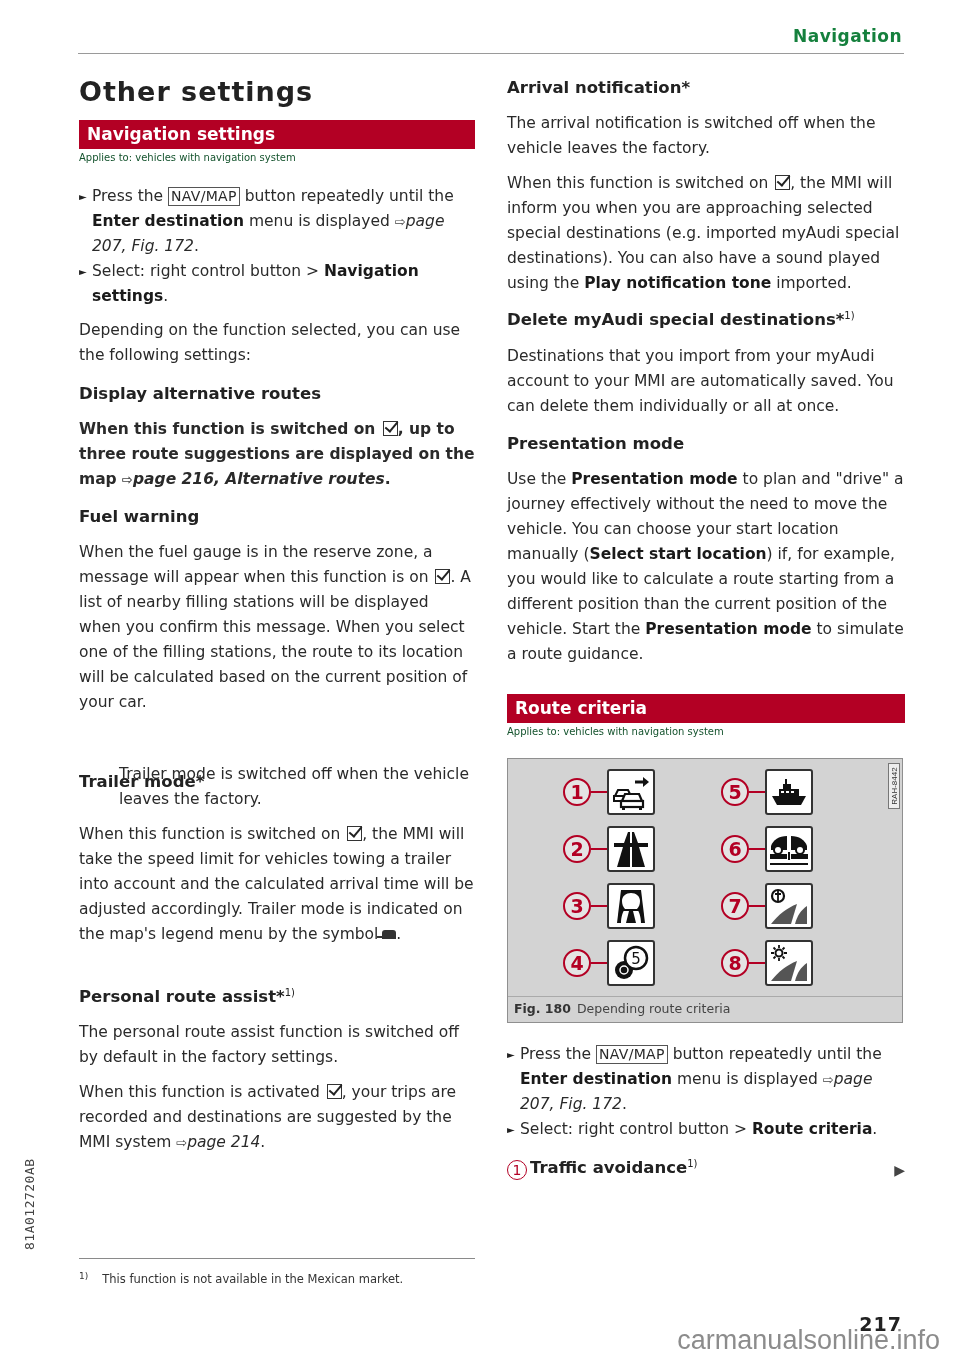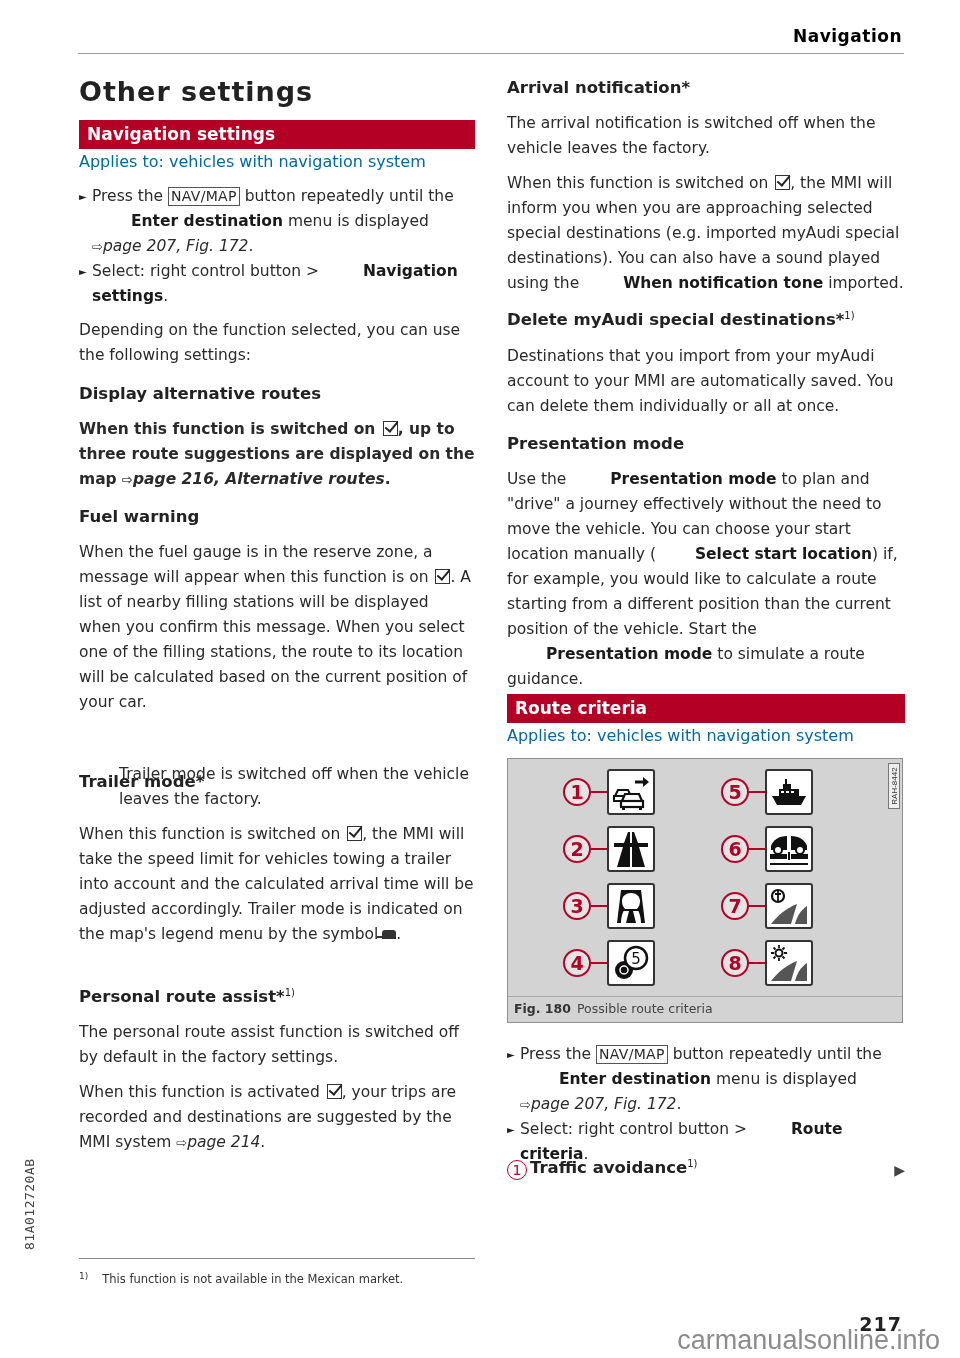--- a/index.html
+++ b/index.html
@@ -1,37 +1,37 @@
 <!DOCTYPE html>
 <html><head>
 <meta charset="utf-8">
 <style>
   * { box-sizing: border-box; margin: 0; padding: 0; }
   html, body { width: 960px; height: 1358px; background: #ffffff; }
   body { position: relative; font-family: "DejaVu Sans", "Liberation Sans", sans-serif; color: #222; overflow: hidden; }
 
   .top-rule { position: absolute; left: 78px; right: 56px; top: 53px; height: 1px; background: #9a9a9a; }
-  .running-head { position: absolute; right: 58px; top: 26px; font-size: 17px; font-weight: bold; letter-spacing: 0.5px; color: #000000; }
+  .running-head { position: absolute; right: 58px; top: 26px; font-size: 17px; font-weight: bold; letter-spacing: 0.5px; color: #15803d; }
 
   .col { position: absolute; top: 0; }
   .col-left { left: 79px; width: 396px; }
   .col-right { left: 507px; width: 398px; }
 
   .h1 { position: absolute; left: 0; top: 76px; font-size: 27px; font-weight: bold; letter-spacing: 1px; color: #222; }
   .banner { position: absolute; left: 0; width: 396px; height: 29px; background: #b30024; color: #fff; font-size: 17px; font-weight: bold; padding: 4px 8px 0 8px; }
-  .applies { position: absolute; left: 0; font-size: 16px; color: #0369a1; }
+  .applies { position: absolute; left: 0; font-size: 10px; color: #14532d; }
 
   .block { position: absolute; left: 0; width: 100%; font-size: 15.5px; line-height: 25px; color: #2a2a2a; }
   .h3 { position: absolute; left: 0; font-size: 16.5px; font-weight: bold; color: #222; }
   .sup { font-size: 10px; vertical-align: 6px; font-weight: normal; }
   .h3 .sup { font-weight: normal; }
 
   .step { position: relative; padding-left: 13px; }
   .step .tri { position: absolute; left: 0; top: 0; font-size: 10px; color: #222; }
-  .b { font-weight: bold; color: #1a1a1a; margin-left: 39px; }
+  .b { font-weight: bold; color: #1a1a1a; }
   .i { font-style: italic; }
   .kbd { display: inline-block; border: 1px solid #555; padding: 0 2px; line-height: 17px; font-size: 14px; letter-spacing: 0.3px; }
   .check { display: inline-block; width: 15px; height: 15px; border: 1.5px solid #333; position: relative; vertical-align: -2px; margin-left: 2px; }
   .check::after { content: ""; position: absolute; left: 4px; top: -3px; width: 5px; height: 11px; border-right: 2.5px solid #222; border-bottom: 2.5px solid #222; transform: rotate(40deg); }
   .arrow-ref { font-size: 13px; color: #444; }
   .trailer-sym { display: inline-block; width: 14px; height: 9px; background: #333; border-radius: 3px 3px 0 0; position: relative; vertical-align: 0; margin-left: 4px; }
   .trailer-sym::before { content: ""; position: absolute; left: -5px; top: 6px; width: 5px; height: 1.5px; background: #333; }
 
   .figure { position: absolute; left: 0; top: 758px; width: 396px; height: 265px; background: #d3d3d3; border: 1px solid #8f8f8f; }
   .fig-area { position: absolute; left: 0; top: 0; width: 394px; height: 238px; border-bottom: 1px solid #aaa; }
@@ -99,21 +99,21 @@
   <div class="block" style="top:1020px;">The personal route assist function is switched off by default in the factory settings.</div>
   <div class="block" style="top:1080px;">
     <span>When this function is activated </span><span class="check"></span><span>, your trips are recorded and destinations are suggested by the MMI system </span><span class="arrow-ref">⇨</span><span class="i">page 214</span><span>.</span>
   </div>
 </div>
 
 <div class="col col-right">
   <div class="h3" style="top:78px;">Arrival notification*</div>
   <div class="block" style="top:111px;">The arrival notification is switched off when the vehicle leaves the factory.</div>
   <div class="block" style="top:171px;">
-    <span>When this function is switched on </span><span class="check"></span><span>, the MMI will inform you when you are approaching selected special destinations (e.g. imported myAudi special destinations). You can also have a sound played using the </span><span class="b">When notification tone</span><span> imported.</span>
+    <span>When this function is switched on </span><span class="check"></span><span>, the MMI will inform you when you are approaching selected special destinations (e.g. imported myAudi special destinations). You can also have a sound played using the </span><span class="b">Play notification tone</span><span> imported.</span>
   </div>
 
   <div class="h3" style="top:310px;"><span>Delete myAudi special destinations*</span><span class="sup">1)</span></div>
   <div class="block" style="top:344px;">Destinations that you import from your myAudi account to your MMI are automatically saved. You can delete them individually or all at once.</div>
 
   <div class="h3" style="top:434px;">Presentation mode</div>
   <div class="block" style="top:467px;">
     <span>Use the </span><span class="b">Presentation mode</span><span> to plan and "drive" a journey effectively without the need to move the vehicle. You can choose your start location manually (</span><span class="b">Select start location</span><span>) if, for example, you would like to calculate a route starting from a different position than the current position of the vehicle. Start the </span><span class="b">Presentation mode</span><span> to simulate a route guidance.</span>
   </div>
 
@@ -235,21 +235,21 @@
         <div class="icon-box">
           <svg width="40" height="38" viewBox="0 0 40 38">
               <circle cx="10" cy="9" r="3.5" fill="none" stroke="#111" stroke-width="2"></circle>
               <path d="M10 1v3M10 14v3M2 9h3M15 9h3M4.5 3.5l2 2M13.5 12.5l2 2M4.5 14.5l2-2M13.5 5.5l2-2" stroke="#111" stroke-width="1.8"></path>
               <path d="M2 37c8-10 16-16 26-20l-6 20z" fill="#555"></path>
               <path d="M26 37c2-8 6-14 12-18v18z" fill="#555"></path>
             </svg>
         </div>
       </div>
     </div>
-    <div class="fig-caption"><span class="fig-num">Fig. 180</span><span>Possible route criteria</span></div>
+    <div class="fig-caption"><span class="fig-num">Fig. 180</span><span>Depending route criteria</span></div>
   </div>
 
   <div class="block" style="top:1042px;">
     <div class="step">
       <span class="tri">►</span>
       <span>Press the </span><span class="kbd">NAV/MAP</span><span> button repeatedly until the </span><span class="b">Enter destination</span><span> menu is displayed </span><span class="arrow-ref">⇨</span><span class="i">page 207, Fig. 172</span><span>.</span>
     </div>
     <div class="step">
       <span class="tri">►</span>
       <span>Select: right control button &gt; </span><span class="b">Route criteria</span><span>.</span>

